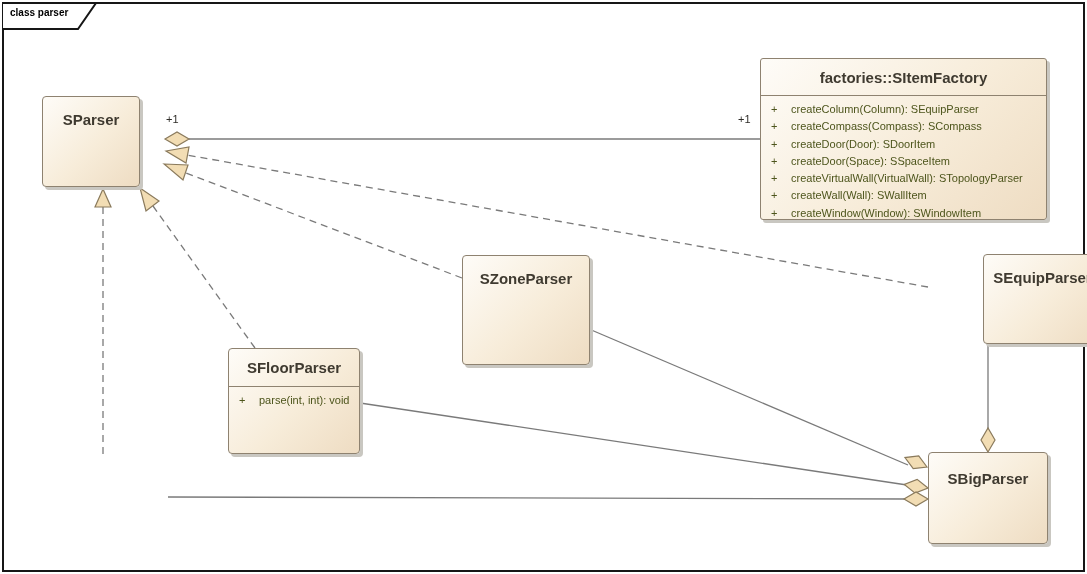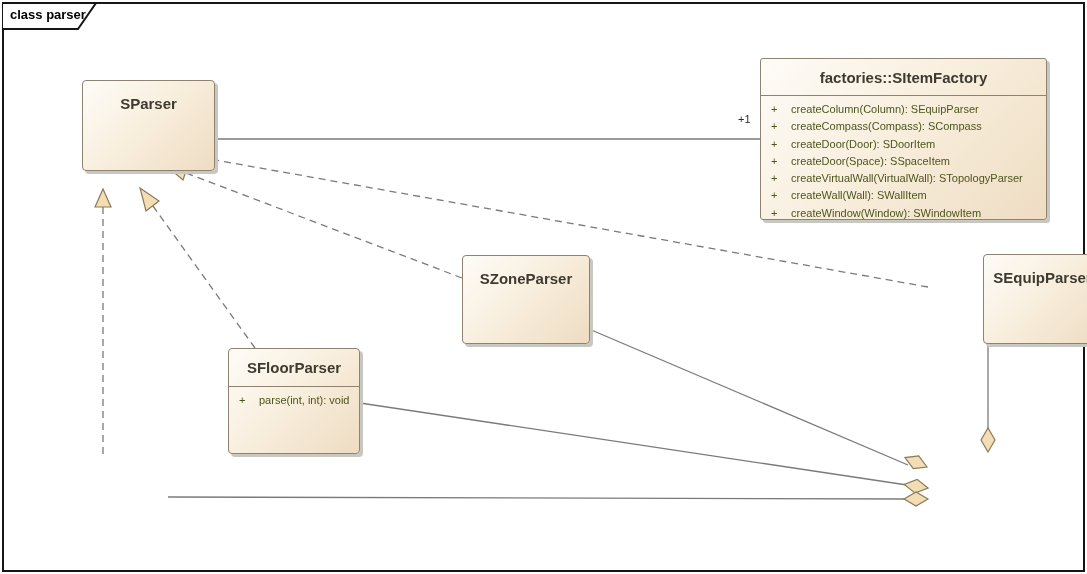--- a/index.html
+++ b/index.html
@@ -18,21 +18,21 @@
     border: 2px solid #161616;
   }
   .frame-tab {
     position: absolute;
     left: 2px; top: 2px;
     width: 100px; height: 30px;
   }
   .frame-tab-label {
     position: absolute;
     left: 10px; top: 7px;
-    font-size: 13px;
+    font-size: 10px;
     font-weight: bold;
     color: #000000;
     white-space: nowrap;
   }
   .connector-layer {
     position: absolute;
     left: 0; top: 0;
     width: 1087px; height: 574px;
   }
   .uml-box {
@@ -130,21 +130,21 @@
 
     <g>
       <line x1="988" y1="344" x2="988" y2="430" stroke="#7a7a7a" stroke-width="1.3"></line>
       <polygon points="0,0 -12,-7 -24,0 -12,7" transform="translate(988,452) rotate(90)" fill="#f2ddb4" stroke="#8a7a5c" stroke-width="1.2"></polygon>
     </g>
   </svg>
 
   <span class="mult-label" style="left:166px; top:113px;">+1</span>
   <span class="mult-label" style="left:738px; top:113px;">+1</span>
 
-  <div class="uml-box" style="left:42px; top:80px; width:133px; height:91px;margin-left:40px;">
+  <div class="uml-box" style="left:42px; top:96px; width:98px; height:91px;">
     <span class="uml-name">SParser</span>
   </div>
 
   <div class="uml-box" style="left:760px; top:58px; width:287px; height:162px; border-radius:3px;">
     <span class="uml-name compact">factories::SItemFactory</span>
     <div class="uml-divider"></div>
     <div class="uml-methods">
       <div class="method-row">
         <span class="vis">+</span>
         <span class="sig">createColumn(Column): SEquipParser</span>
@@ -169,34 +169,37 @@
         <span class="vis">+</span>
         <span class="sig">createWall(Wall): SWallItem</span>
       </div>
       <div class="method-row">
         <span class="vis">+</span>
         <span class="sig">createWindow(Window): SWindowItem</span>
       </div>
     </div>
   </div>
 
-  <div class="uml-box" style="left:462px; top:255px; width:128px; height:89px;">
+  <div class="uml-box" style="left:462px; top:255px; width:128px; height:110px;">
     <span class="uml-name">SZoneParser</span>
   </div>
 
   <div class="uml-box" style="left:983px; top:254px; width:119px; height:90px;">
     <span class="uml-name">SEquipParser</span>
   </div>
 
   <div class="uml-box" style="left:228px; top:348px; width:132px; height:106px;">
     <span class="uml-name compact">SFloorParser</span>
     <div class="uml-divider" style="margin-top:10px;"></div>
     <div class="uml-methods">
       <div class="method-row">
         <span class="vis">+</span>
         <span class="sig">parse(int, int): void</span>
       </div>
     </div>
   </div>
 
 
+  <div class="uml-box" style="left:928px; top:452px; width:120px; height:92px;">
+    <span class="uml-name" style="padding-top:17px;">SBigParser</span>
+  </div>
 
 </div>
 
 </body></html>

